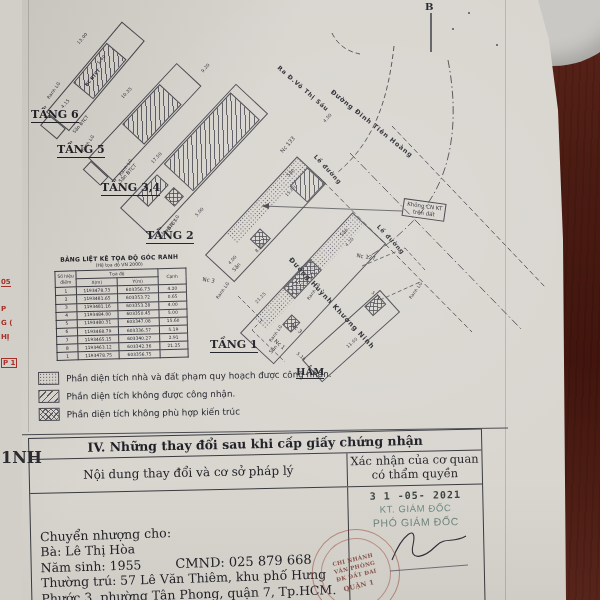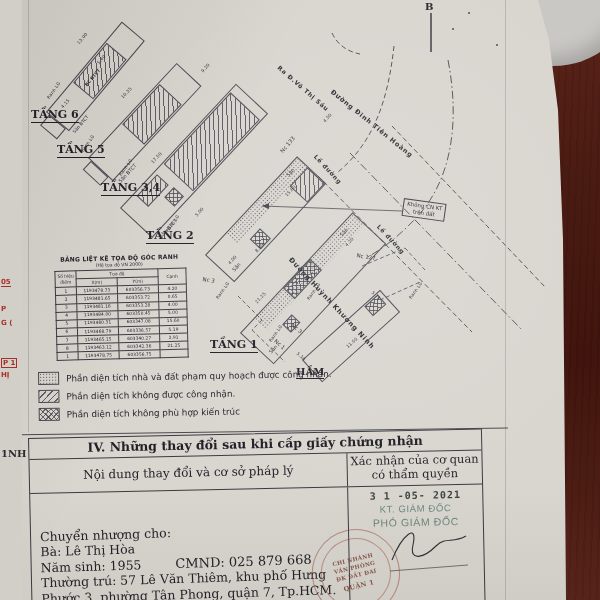--- a/index.html
+++ b/index.html
@@ -78,21 +78,21 @@
   .sig-title.second{font-size:10.5px;color:#70877f;}
   
   #stamp{position:absolute;left:-38px;top:42px;width:86px;height:86px;border-radius:50%;
         border:1.6px solid rgba(152,62,45,.5);transform:rotate(-12deg);
         display:flex;flex-direction:column;align-items:center;justify-content:center;}
   #stamp .inner{position:absolute;inset:8px;border-radius:50%;border:1px solid rgba(152,62,45,.45);}
   #stamp div.sline{font-size:5.5px;font-weight:bold;color:rgba(118,54,42,.8);line-height:1.5;letter-spacing:.3px;}
   #stamp div.sline.big{font-size:6.5px;margin-top:2px;}
   
   .frag{position:absolute;left:1px;font-size:7px;font-weight:bold;color:#a82f28;white-space:nowrap;}
-  .frag.black{color:#2b2b30;font-family:"DejaVu Serif",serif;font-size:10px;}
+  .frag.black{color:#2b2b30;font-family:"DejaVu Serif",serif;font-size:16px;}
   .frag.boxed{border:1px solid #a82f28;padding:0 1px;}
   .frag.uline{border-bottom:1px solid #a82f28;}
   svg.overlay{position:absolute;left:0;top:0;pointer-events:none;}
 </style>
 </head>
 <body>
 
 <div id="scene">
   <div id="wood">
       <div class="grain"></div>
@@ -364,16 +364,16 @@
           </div>
         </div>
       </div>
     </div>
     <div class="shade"></div>
   </div>
 
   <span class="frag uline" style="top:278px;">05</span>
   <span class="frag" style="top:305px;">P</span>
   <span class="frag" style="top:319px;">G (</span>
-  <span class="frag" style="top:333px;margin-top:38px;">HỊ</span>
+  <span class="frag" style="top:333px;">HỊ</span>
   <span class="frag boxed" style="top:358px;">P 1</span>
   <span class="frag black" style="top:448px;">1NH</span>
 </div>
 
 </body></html>

